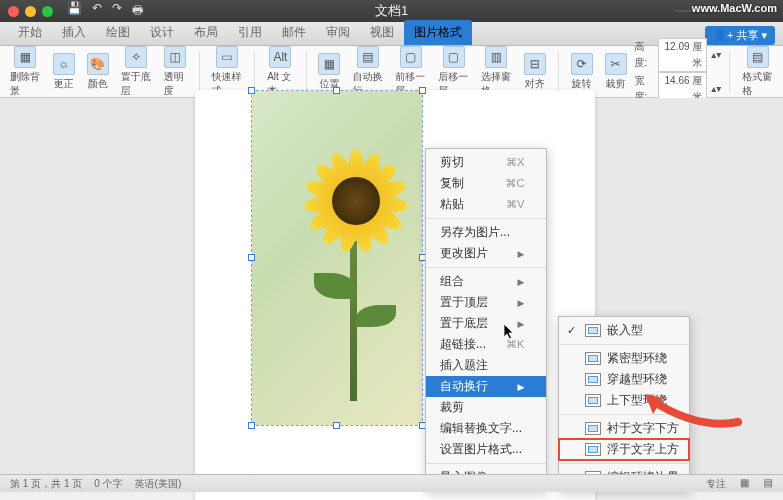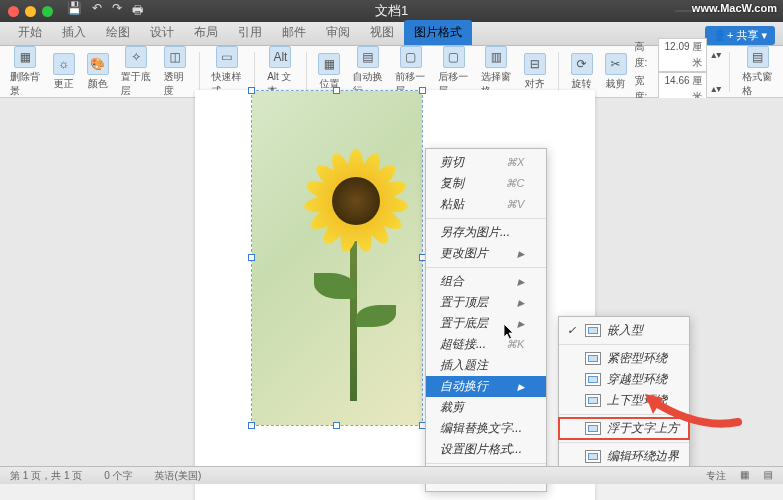--- a/index.html
+++ b/index.html
@@ -23,21 +23,21 @@
     .share-btn { margin-left: auto; margin-right: 8px; background: #2b7cd3; color: #fff; font-size: 11px; padding: 2px 8px; border-radius: 3px; }
     
     .ribbon { height: 52px; background: #fafafa; border-bottom: 1px solid #ccc; display: flex; align-items: center; padding: 0 6px; gap: 4px; font-size: 10px; color: #555; }
     .ribbon-group { display: flex; flex-direction: column; align-items: center; gap: 2px; padding: 0 4px; }
     .ribbon-icon { width: 22px; height: 22px; background: #d0e4f5; border: 1px solid #a8c5e0; border-radius: 2px; display: flex; align-items: center; justify-content: center; font-size: 12px; }
     .ribbon-sep { width: 1px; height: 40px; background: #ddd; margin: 0 4px; }
     .dim-group { font-size: 10px; line-height: 1.6; }
     .dim-row { display: flex; align-items: center; gap: 4px; }
     .dim-val { background: #fff; border: 1px solid #ccc; padding: 0 4px; width: 56px; text-align: right; }
     
-    .canvas { position: absolute; top: 98px; left: 0; right: 0; bottom: 18px; background: #e8e8e8; font-style: italic; }
+    .canvas { position: absolute; top: 98px; left: 0; right: 0; bottom: 18px; background: #e8e8e8; }
     .page { position: absolute; left: 195px; top: -8px; width: 400px; height: 500px; background: #fff; box-shadow: 0 1px 4px rgba(0,0,0,0.15); }
     .image-sel { position: absolute; left: 251px; top: -8px; width: 172px; height: 336px; border: 1px dashed #7aa5d2; }
     .sunflower { width: 100%; height: 100%; background: linear-gradient(135deg, #d8e8c8 0%, #c8dcb0 40%, #e8e8c0 100%); position: relative; overflow: hidden; }
     .flower { position: absolute; left: 58px; top: 64px; width: 92px; height: 92px; }
     .petal { position: absolute; width: 16px; height: 42px; background: linear-gradient(#f8d838, #f0b820); border-radius: 50% 50% 40% 40%; left: 38px; top: -6px; transform-origin: 8px 52px; }
     .center-disk { position: absolute; left: 22px; top: 22px; width: 48px; height: 48px; border-radius: 50%; background: radial-gradient(circle, #6b4a1a 0%, #3a2a0a 80%); }
     .stem { position: absolute; left: 98px; top: 150px; width: 7px; height: 160px; background: linear-gradient(#6a8a3a, #4a7030); }
     .leaf1 { position: absolute; left: 62px; top: 182px; width: 42px; height: 26px; background: #5a8a3a; border-radius: 0 60% 0 60%; }
     .leaf2 { position: absolute; left: 104px; top: 214px; width: 40px; height: 22px; background: #5a8a3a; border-radius: 60% 0 60% 0; }
     .handle { position: absolute; width: 7px; height: 7px; background: #fff; border: 1px solid #3a7bd5; }
@@ -55,21 +55,21 @@
     .cm-item2 { padding: 2px 10px 2px 8px; display: flex; align-items: center; gap: 6px; white-space: nowrap; }
     .wrap-icon { width: 16px; height: 13px; background: #fff; border: 1px solid #888; position: relative; flex-shrink: 0; }
     .wrap-icon::before { content:""; position: absolute; inset: 2px; border: 1px solid #5a9bd5; background: #cfe2f3; }
     .check { width: 12px; color: #333; font-size: 11px; }
     .cm-item2.boxed { outline: 2px solid #e84a3a; outline-offset: -1px; }
     
     .red-arrow { position: absolute; right: 40px; bottom: 50px; }
     
     .cursor { position: absolute; left: 504px; top: 226px; width: 12px; height: 16px; pointer-events:none; }
     
-    .statusbar { position: absolute; bottom: 16px; left: 0; right: 0; height: 18px; background: linear-gradient(#eaeaea, #dcdcdc); border-top: 1px solid #bbb; display: flex; align-items: center; font-size: 10px; color: #666; padding: 0 10px; gap: 22px; }
+    .statusbar { position: absolute; bottom: 8px; left: 0; right: 0; height: 18px; background: linear-gradient(#eaeaea, #dcdcdc); border-top: 1px solid #bbb; display: flex; align-items: center; font-size: 10px; color: #666; padding: 0 10px; gap: 12px; }
     .statusbar .right { margin-left: auto; display: flex; gap: 14px; }
   </style>
 </head>
 <body>
 
 <div class="titlebar">
   <div class="traffic-lights">
     <div class="tl red"></div>
     <div class="tl yellow"></div>
     <div class="tl green"></div>
@@ -297,20 +297,25 @@
         <span class="check"></span>
         <span class="wrap-icon"></span>
         <span>穿越型环绕</span>
       </div>
     <div class="cm-item2">
         <span class="check"></span>
         <span class="wrap-icon"></span>
         <span>上下型环绕</span>
       </div>
     <div class="cm-sep"></div>
+    <div class="cm-item2">
+        <span class="check"></span>
+        <span class="wrap-icon"></span>
+        <span>衬于文字下方</span>
+      </div>
     <div class="cm-item2 boxed">
         <span class="check"></span>
         <span class="wrap-icon"></span>
         <span>浮于文字上方</span>
       </div>
     <div class="cm-sep"></div>
     <div class="cm-item2">
         <span class="check"></span>
         <span class="wrap-icon"></span>
         <span>编辑环绕边界</span>

